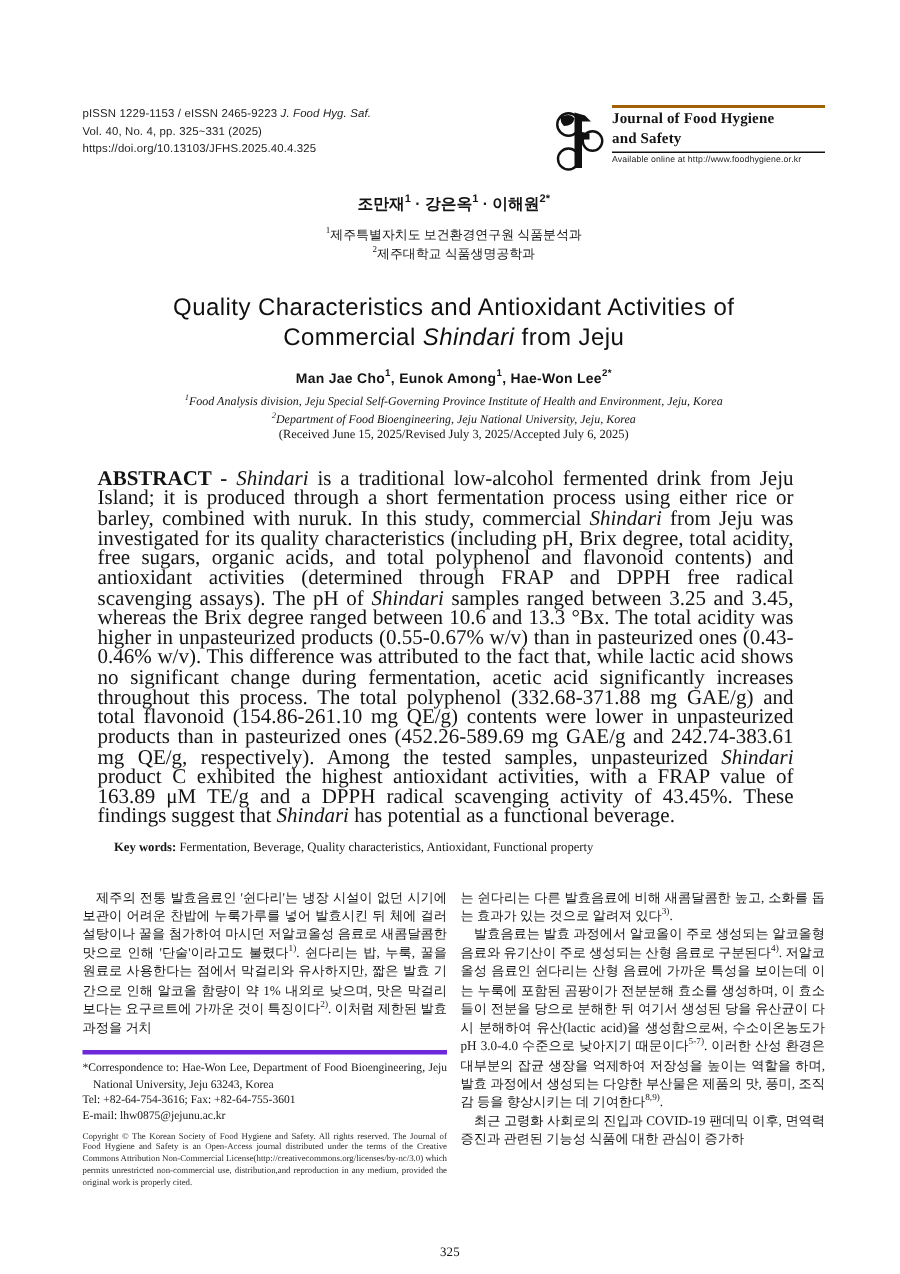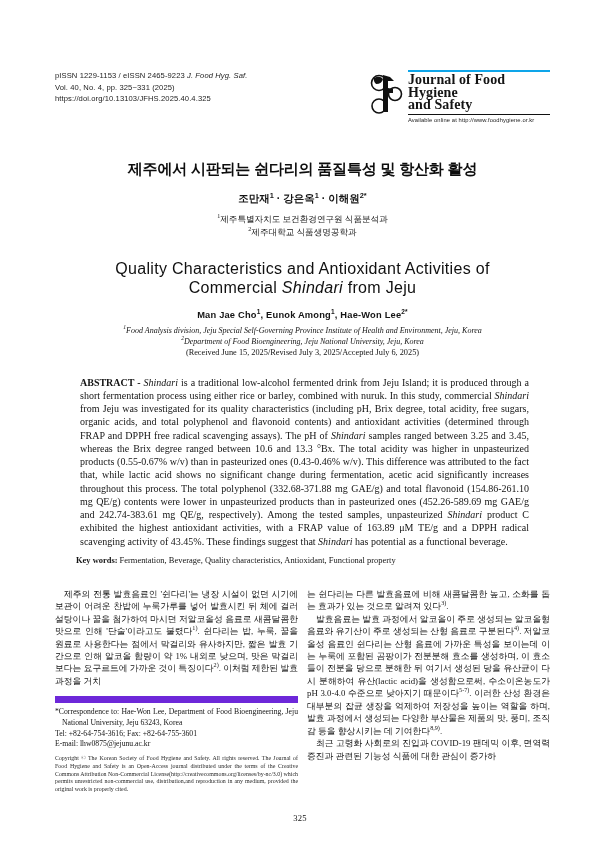--- a/index.html
+++ b/index.html
@@ -17,23 +17,23 @@
   .header { display:flex; justify-content:space-between; align-items:flex-start; margin-top:70px; }
   .header-left {
     font-family:Liberation Sans, sans-serif;
     font-size:7.6px; line-height:11.5px; color:#1c1c1c; letter-spacing:.1px;
   }
   .logo-box { width:180px; }
   .logo-row { display:flex; align-items:flex-start; }
   .logo-glyph { width:34px; height:44px; flex:0 0 auto; margin-right:4px; margin-top:2px; }
   .logo-right { flex:1; }
   .logo-title {
-    border-top:2px solid #0ea5e9; border-bottom:1.5px solid #111;
+    border-top:2px solid #a16207; border-bottom:1.5px solid #111;
     font-family:"Liberation Serif", serif; font-weight:bold;
-    font-size:14px; line-height:12.5px; padding:2px 0 2px 0; letter-spacing:.1px;
+    font-size:10px; line-height:12.5px; padding:2px 0 2px 0; letter-spacing:.1px;
   }
   .logo-avail {
     font-family:"Liberation Sans", sans-serif;
     font-size:5.8px; color:#222; padding-top:2px; letter-spacing:.1px;
   }
 
   
   .k-title {
     margin-top:37px; text-align:center;
     font-family:"Liberation Sans", sans-serif;
@@ -54,50 +54,50 @@
   .e-authors {
     margin-top:12px; text-align:center;
     font-family:"Liberation Sans", sans-serif;
     font-weight:bold; font-size:9.3px; letter-spacing:.2px;
   }
   .e-affil { margin-top:5px; text-align:center; font-style:italic; font-size:8px; line-height:11.5px; }
   .received { text-align:center; font-size:8.3px; }
 
   
   .abstract {
-    margin:19px 21px 0 25px;
-    text-align:justify; font-size:10px; line-height:13.25px;
+    margin:19px 21px 0 10px;
+    text-align:justify; font-size:14px; line-height:13.25px;
   }
   .keywords { margin:7px 21px 0 21px; font-size:8.45px; }
 
   
   .columns { display:flex; gap:9px; margin-top:23px; }
   .col { width:50%; }
   .body-text {
     font-size:8.8px; line-height:12.45px;
     text-align:justify; word-break:break-all;
   }
   .body-text p { text-indent:9px; }
   .body-text p.cont { text-indent:0; }
   sup { font-size:70%; line-height:0; }
 
   
-  .footnote { margin-top:9px; border-top:7px solid #6d28d9; padding-top:4px; }
+  .footnote { margin-top:9px; border-top:3px solid #6d28d9; padding-top:4px; }
   .fn-corr {
     font-size:7.7px; line-height:10.6px; text-align:justify;
     padding-left:7px; text-indent:-7px;
   }
   .fn-line { display:block; }
   .fn-copy {
     margin-top:5px; font-size:5.9px; line-height:7.9px;
     text-align:justify; color:#2a2a2a;
   }
 
   .page-num {
-    position:absolute; left:0; right:0; bottom:26px;
+    position:absolute; left:0; right:0; bottom:10px;
     text-align:center; font-size:8.6px; letter-spacing:.2px;
   }
 </style>
 </head>
 <body>
 
 <div class="page">
 
   <div class="header">
     <div class="header-left">
@@ -118,21 +118,20 @@
           <div class="logo-title">
             <div>Journal of Food Hygiene</div>
             <div>and Safety</div>
           </div>
           <div class="logo-avail">Available online at http://www.foodhygiene.or.kr</div>
         </div>
       </div>
     </div>
   </div>
 
-  <div class="k-title">제주에서 시판되는 쉰다리의 품질특성 및 항산화 활성</div>
   <div class="k-authors"><span>조만재</span><sup>1</sup><span> · 강은옥</span><sup>1</sup><span> · 이해원</span><sup>2*</sup></div>
   <div class="k-affil">
     <div><sup>1</sup><span>제주특별자치도 보건환경연구원 식품분석과</span></div>
     <div><sup>2</sup><span>제주대학교 식품생명공학과</span></div>
   </div>
 
   <div class="e-title">
     <div>Quality Characteristics and Antioxidant Activities of</div>
     <div><span>Commercial </span><span style="font-style: italic;">Shindari</span><span> from Jeju</span></div>
   </div>

